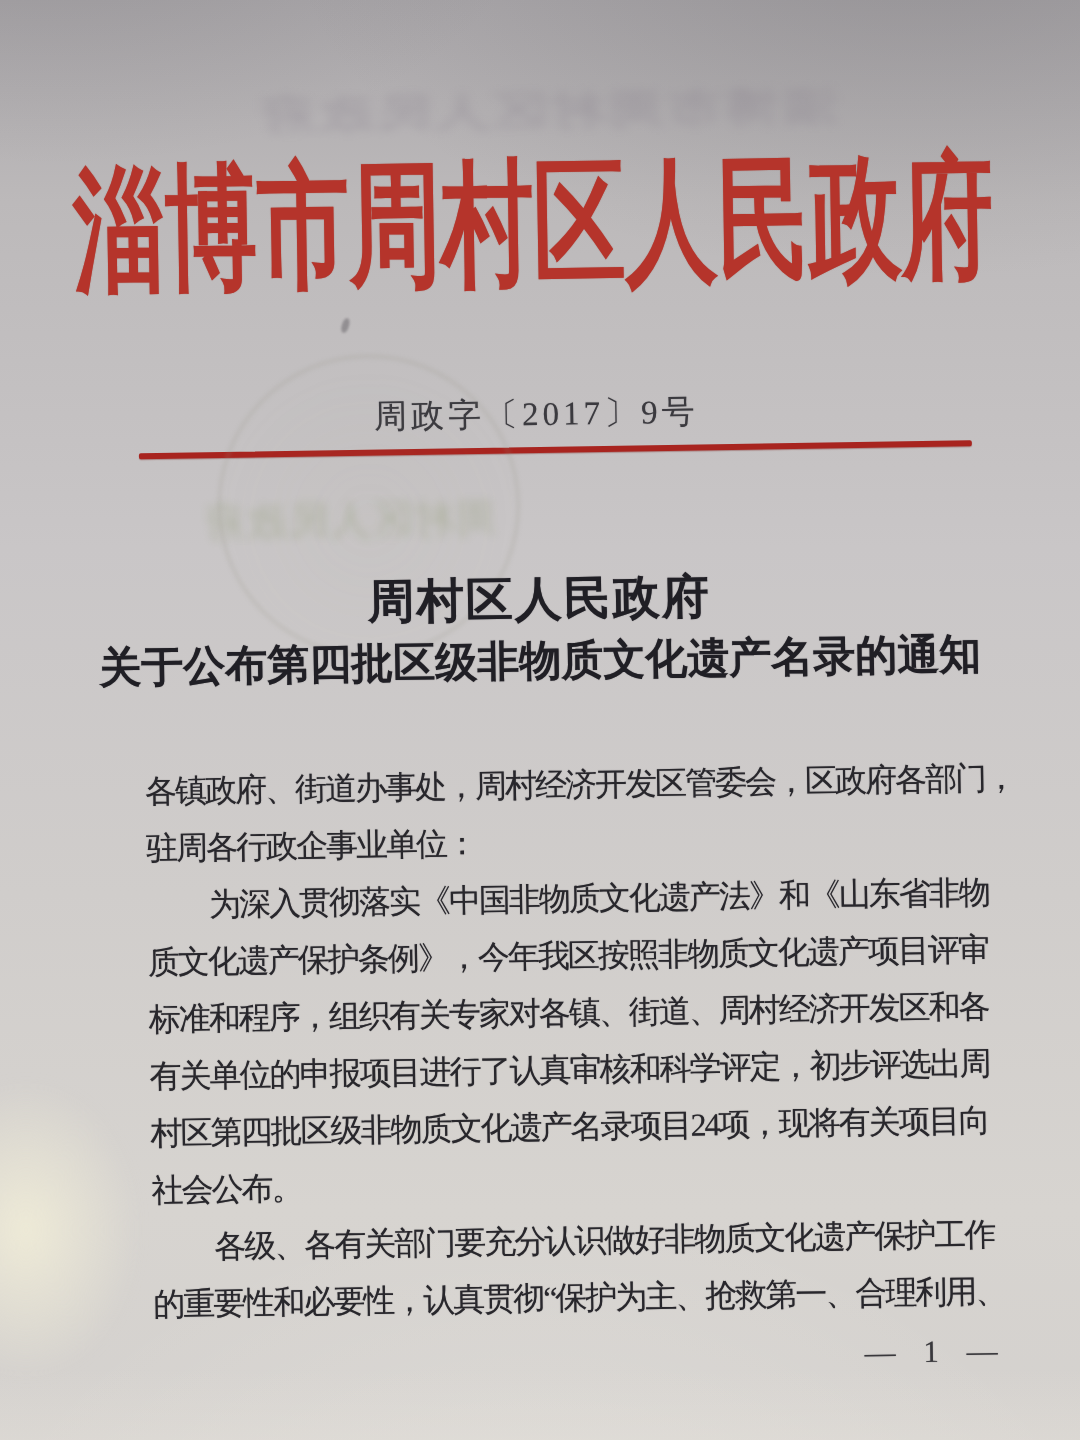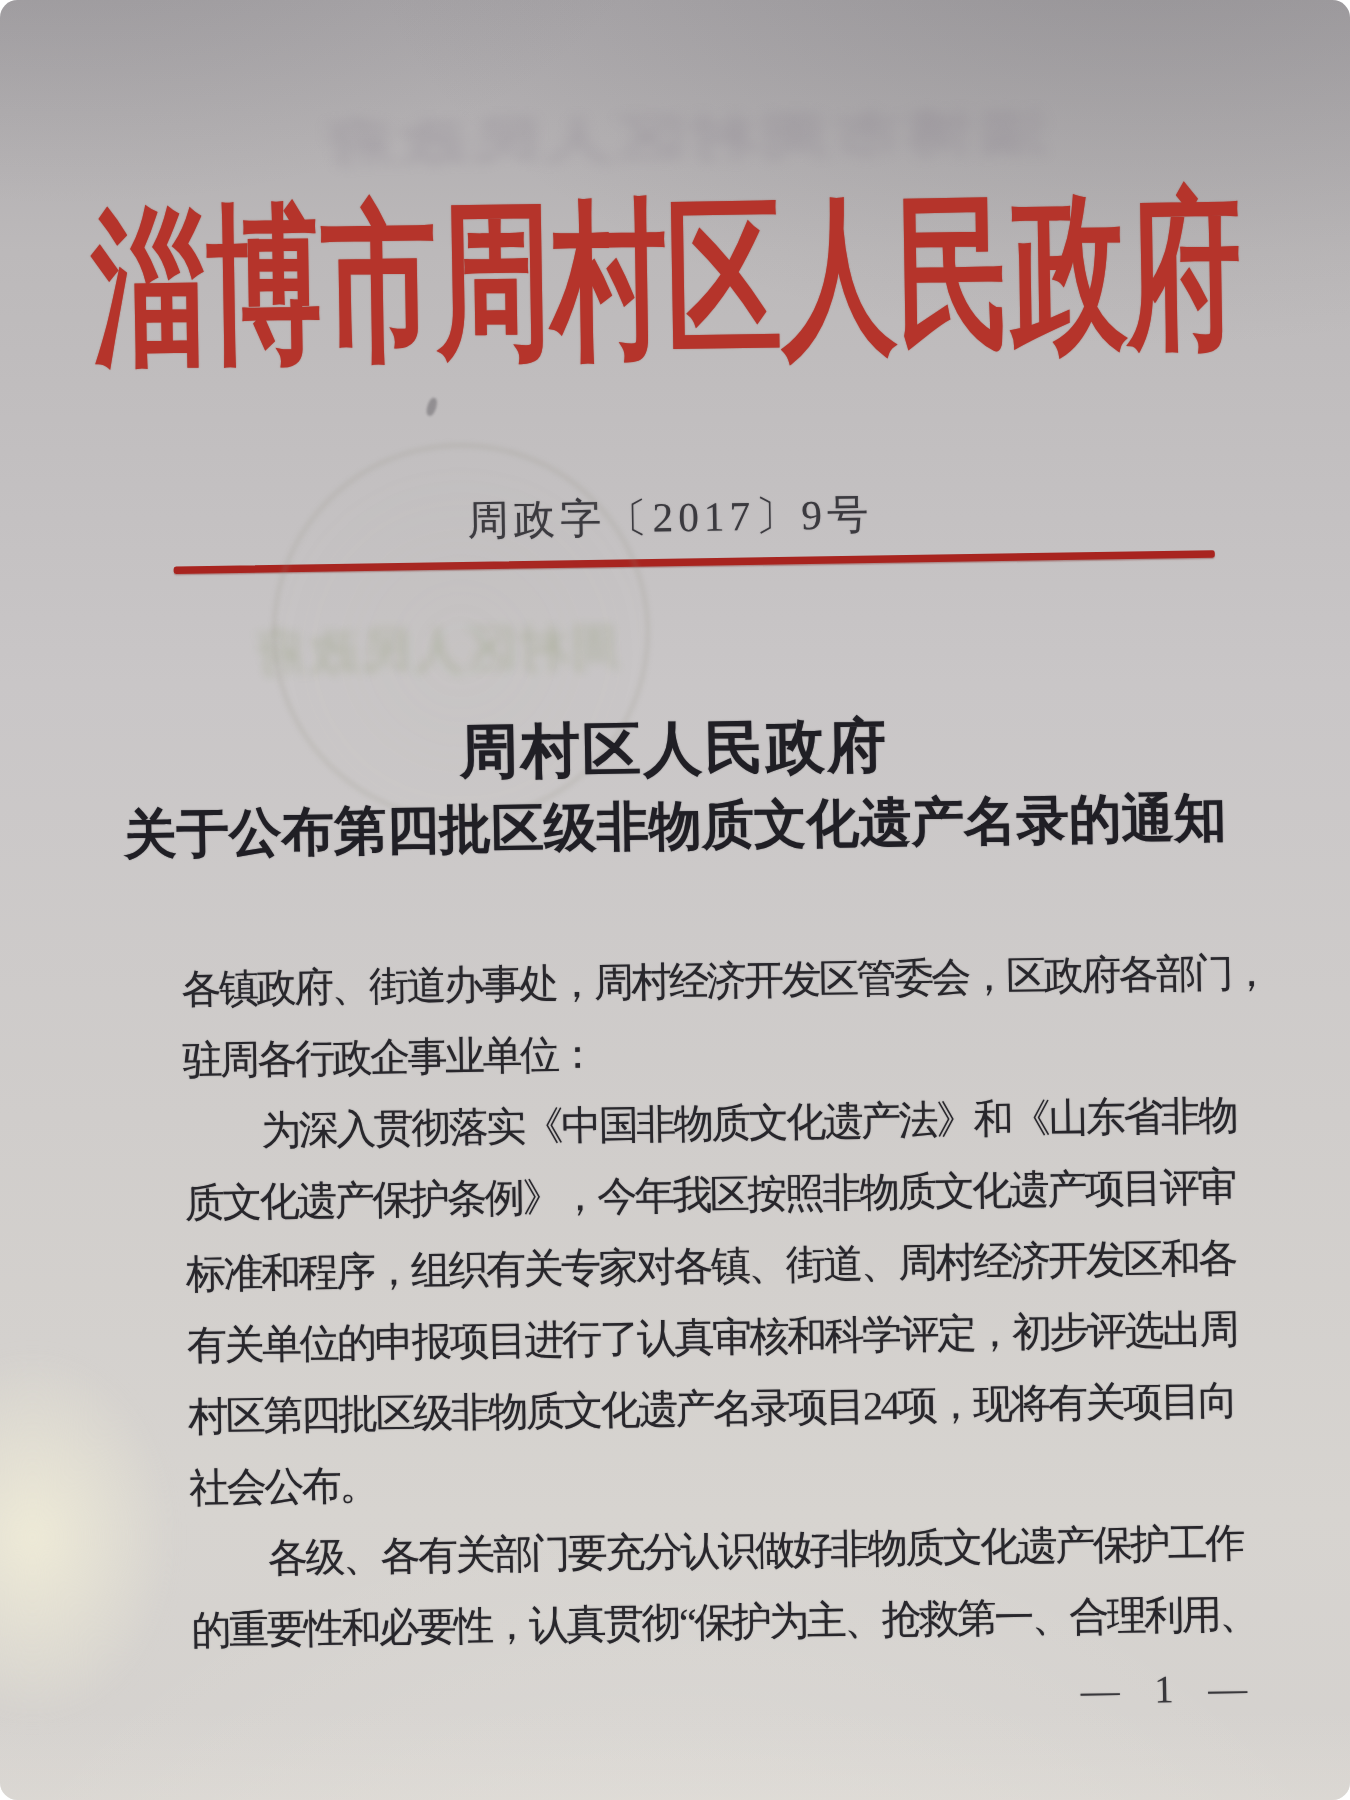--- a/index.html
+++ b/index.html
@@ -12,21 +12,20 @@
   
   .photo {
     position: relative;
     width: 1080px; height: 1440px;
     background:
       radial-gradient(ellipse 900px 500px at 85% -5%, rgba(90,88,92,0.25), transparent 70%),
       radial-gradient(ellipse 700px 400px at 5% -8%, rgba(90,88,92,0.22), transparent 70%),
       radial-gradient(ellipse 800px 600px at 50% 115%, rgba(255,253,246,0.25), transparent 75%),
       linear-gradient(180deg, #aaa7aa 0%, #bcb9ba 14%, #c9c6c7 38%, #d0cdcb 62%, #d7d4d0 84%, #d4d1ce 100%);
     overflow: hidden;
-    border-radius: 14px;
   }
 
   .page { position: absolute; inset: 0; transform: rotate(-0.9deg); transform-origin: 50% 45%; }
 
   
   .bleed-top {
     position: absolute; top: 76px; left: 140px; width: 830px; height: 60px;
     font-size: 54px; font-weight: bold; letter-spacing: 4px;
     color: #867e8b; text-align: center; white-space: nowrap;
     transform: scaleX(-1) scaleY(0.75);

